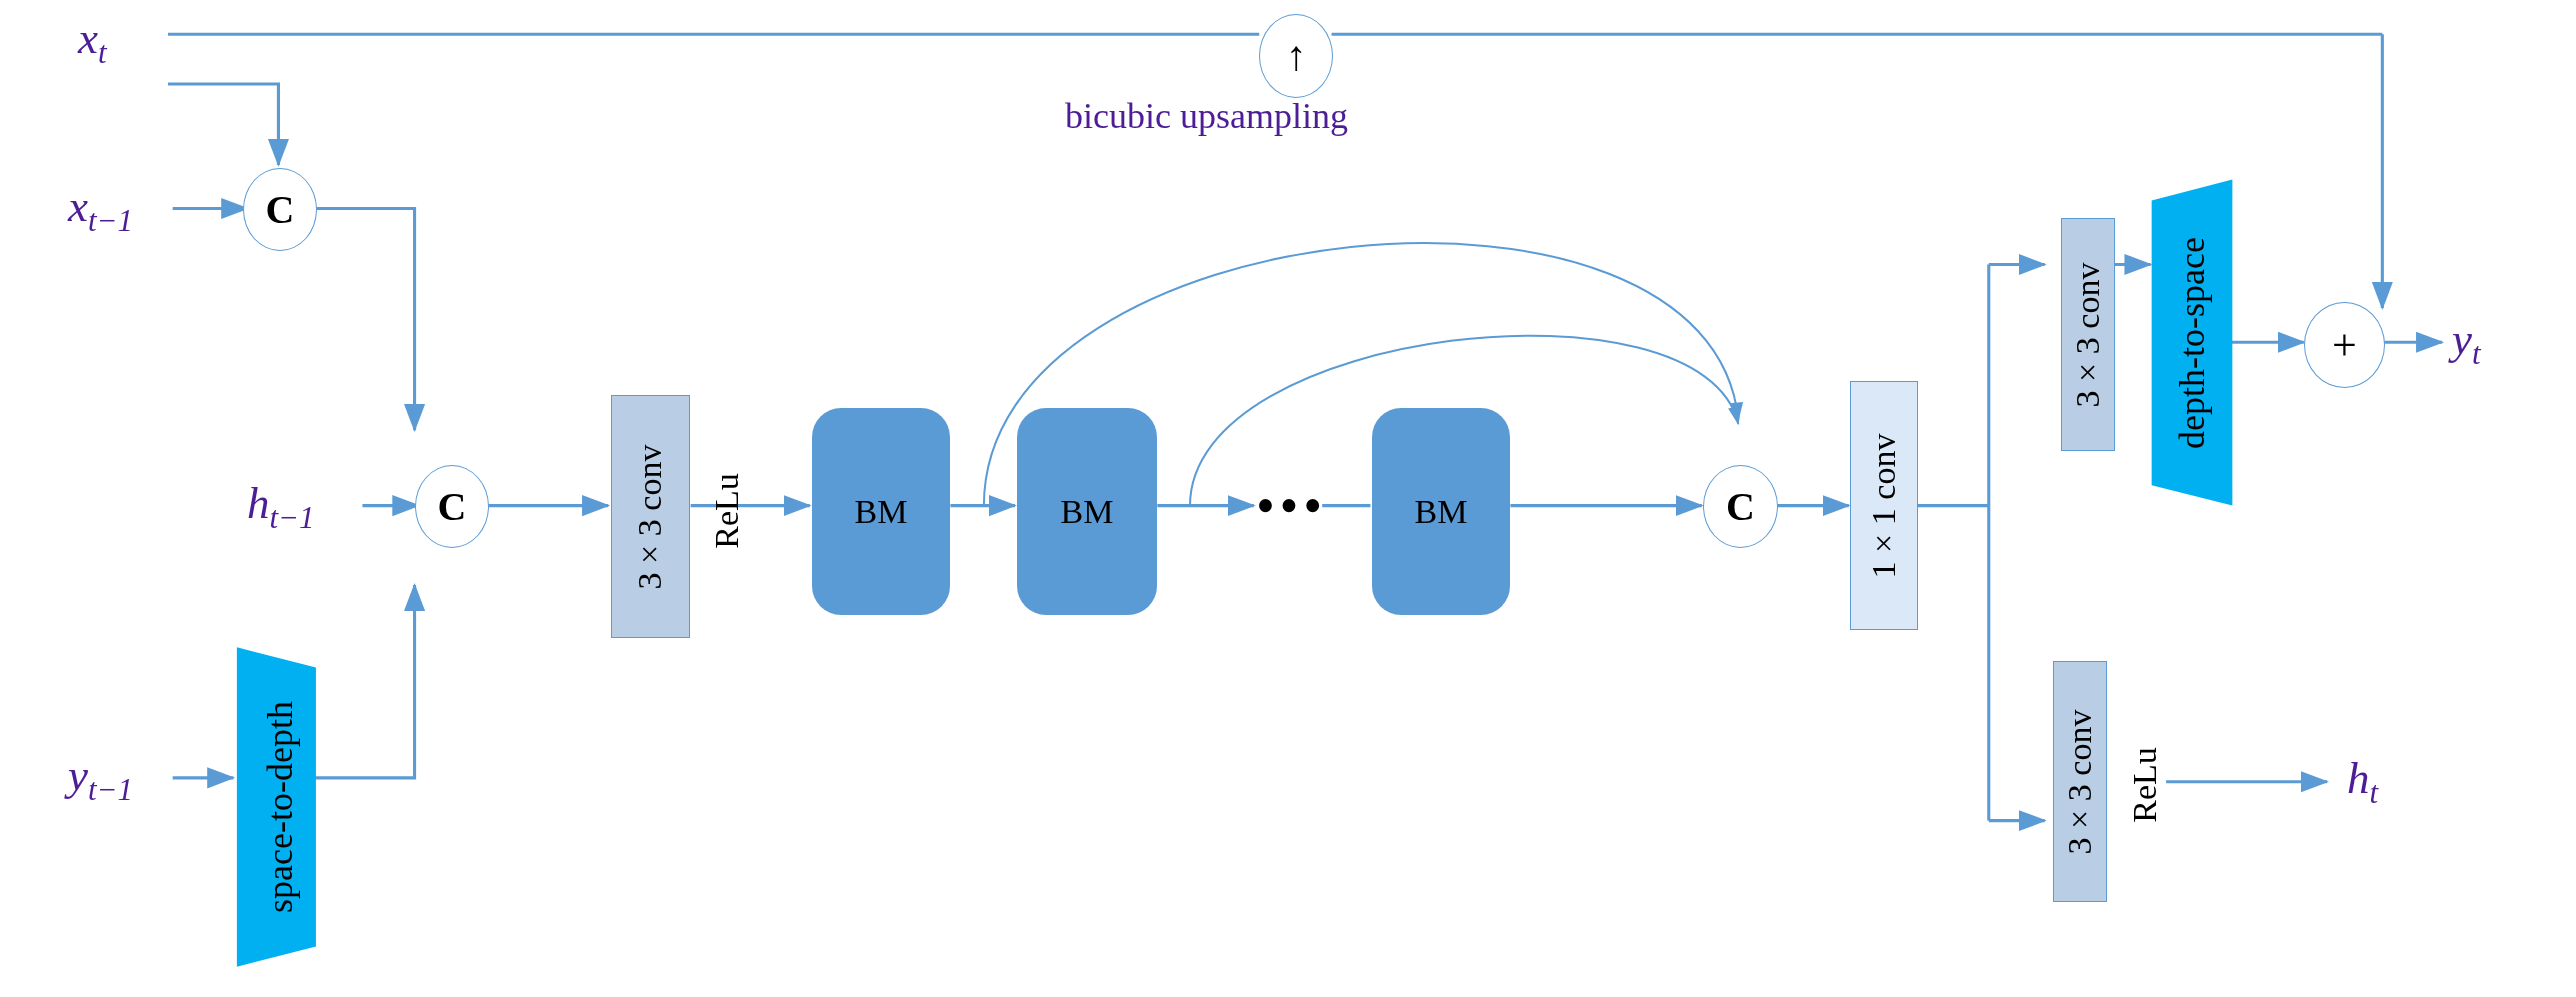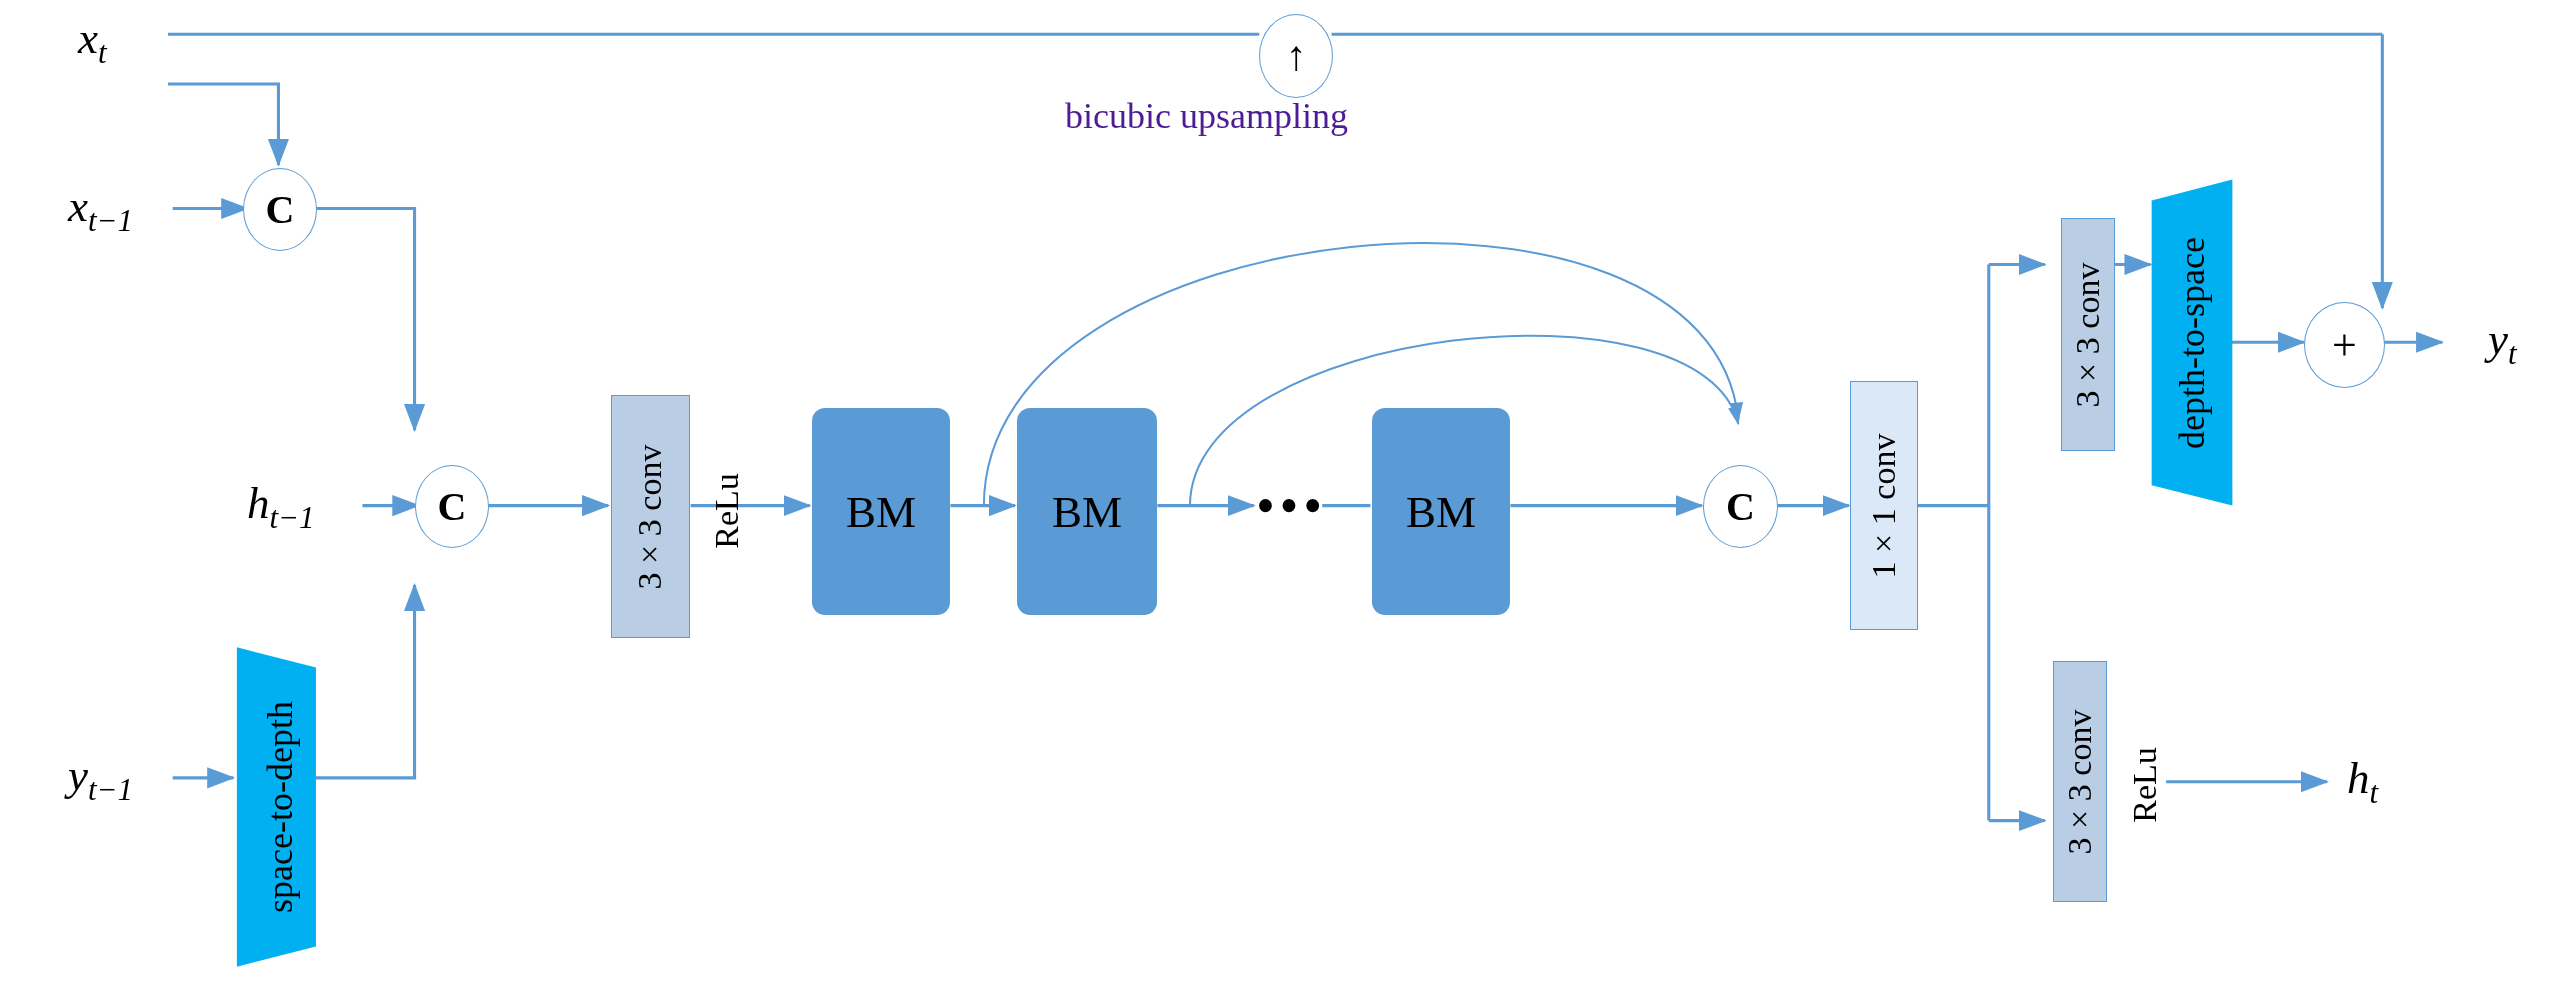--- a/index.html
+++ b/index.html
@@ -7,21 +7,21 @@
     position:relative;
     width:2576px;height:998px;
     background:#ffffff;
     overflow:hidden;
     font-family:"Liberation Serif", serif;
   }
   #wires{position:absolute;left:0;top:0;width:2576px;height:998px;}
 
   .lbl{
     position:absolute;
-    color:#000000;
+    color:#4c1d95;
     font-family:"Liberation Serif", serif;
     white-space:nowrap;
     line-height:1;
   }
   .math{
     font-style:italic;
     font-size:45px;
   }
   .math .sub{
     font-size:31px;
@@ -74,26 +74,26 @@
     white-space:nowrap;
     font-size:34px;
     color:#000;
     font-family:"Liberation Serif", serif;
   }
 
   
   .bm{
     position:absolute;
     background:#5b9bd5;
-    border-radius:13px;
+    border-radius:29px;
     display:flex;
     align-items:center;
     justify-content:center;
     color:#000;
-    font-size:45px;
+    font-size:34px;
     font-family:"Liberation Serif", serif;
   }
 
   
   .trap{position:absolute;}
   .trap svg{position:absolute;left:0;top:0;}
   .trap .traptext{
     position:absolute;
     left:0;top:0;
     width:100%;height:100%;
@@ -222,21 +222,21 @@
   </div>
 
   <div class="lbl math" style="left:247px;top:481px;">
     <span>h</span><span class="sub">t−1</span>
   </div>
 
   <div class="lbl math" style="left:68px;top:753px;">
     <span>y</span><span class="sub">t−1</span>
   </div>
 
-  <div class="lbl math" style="left:2452px;top:317px;margin-left:36px;">
+  <div class="lbl math" style="left:2452px;top:317px;">
     <span>y</span><span class="sub">t</span>
   </div>
 
   <div class="lbl math" style="left:2335px;top:756px;margin-left:12px;">
     <span>h</span><span class="sub">t</span>
   </div>
 
   <div class="trap" style="left:233px;top:647px;width:93px;height:320px;">
     <svg width="93" height="320" viewBox="0 0 120 412">
       <polygon points="5,0 107,26 107,386 5,412" fill="#00b0f0"></polygon>

